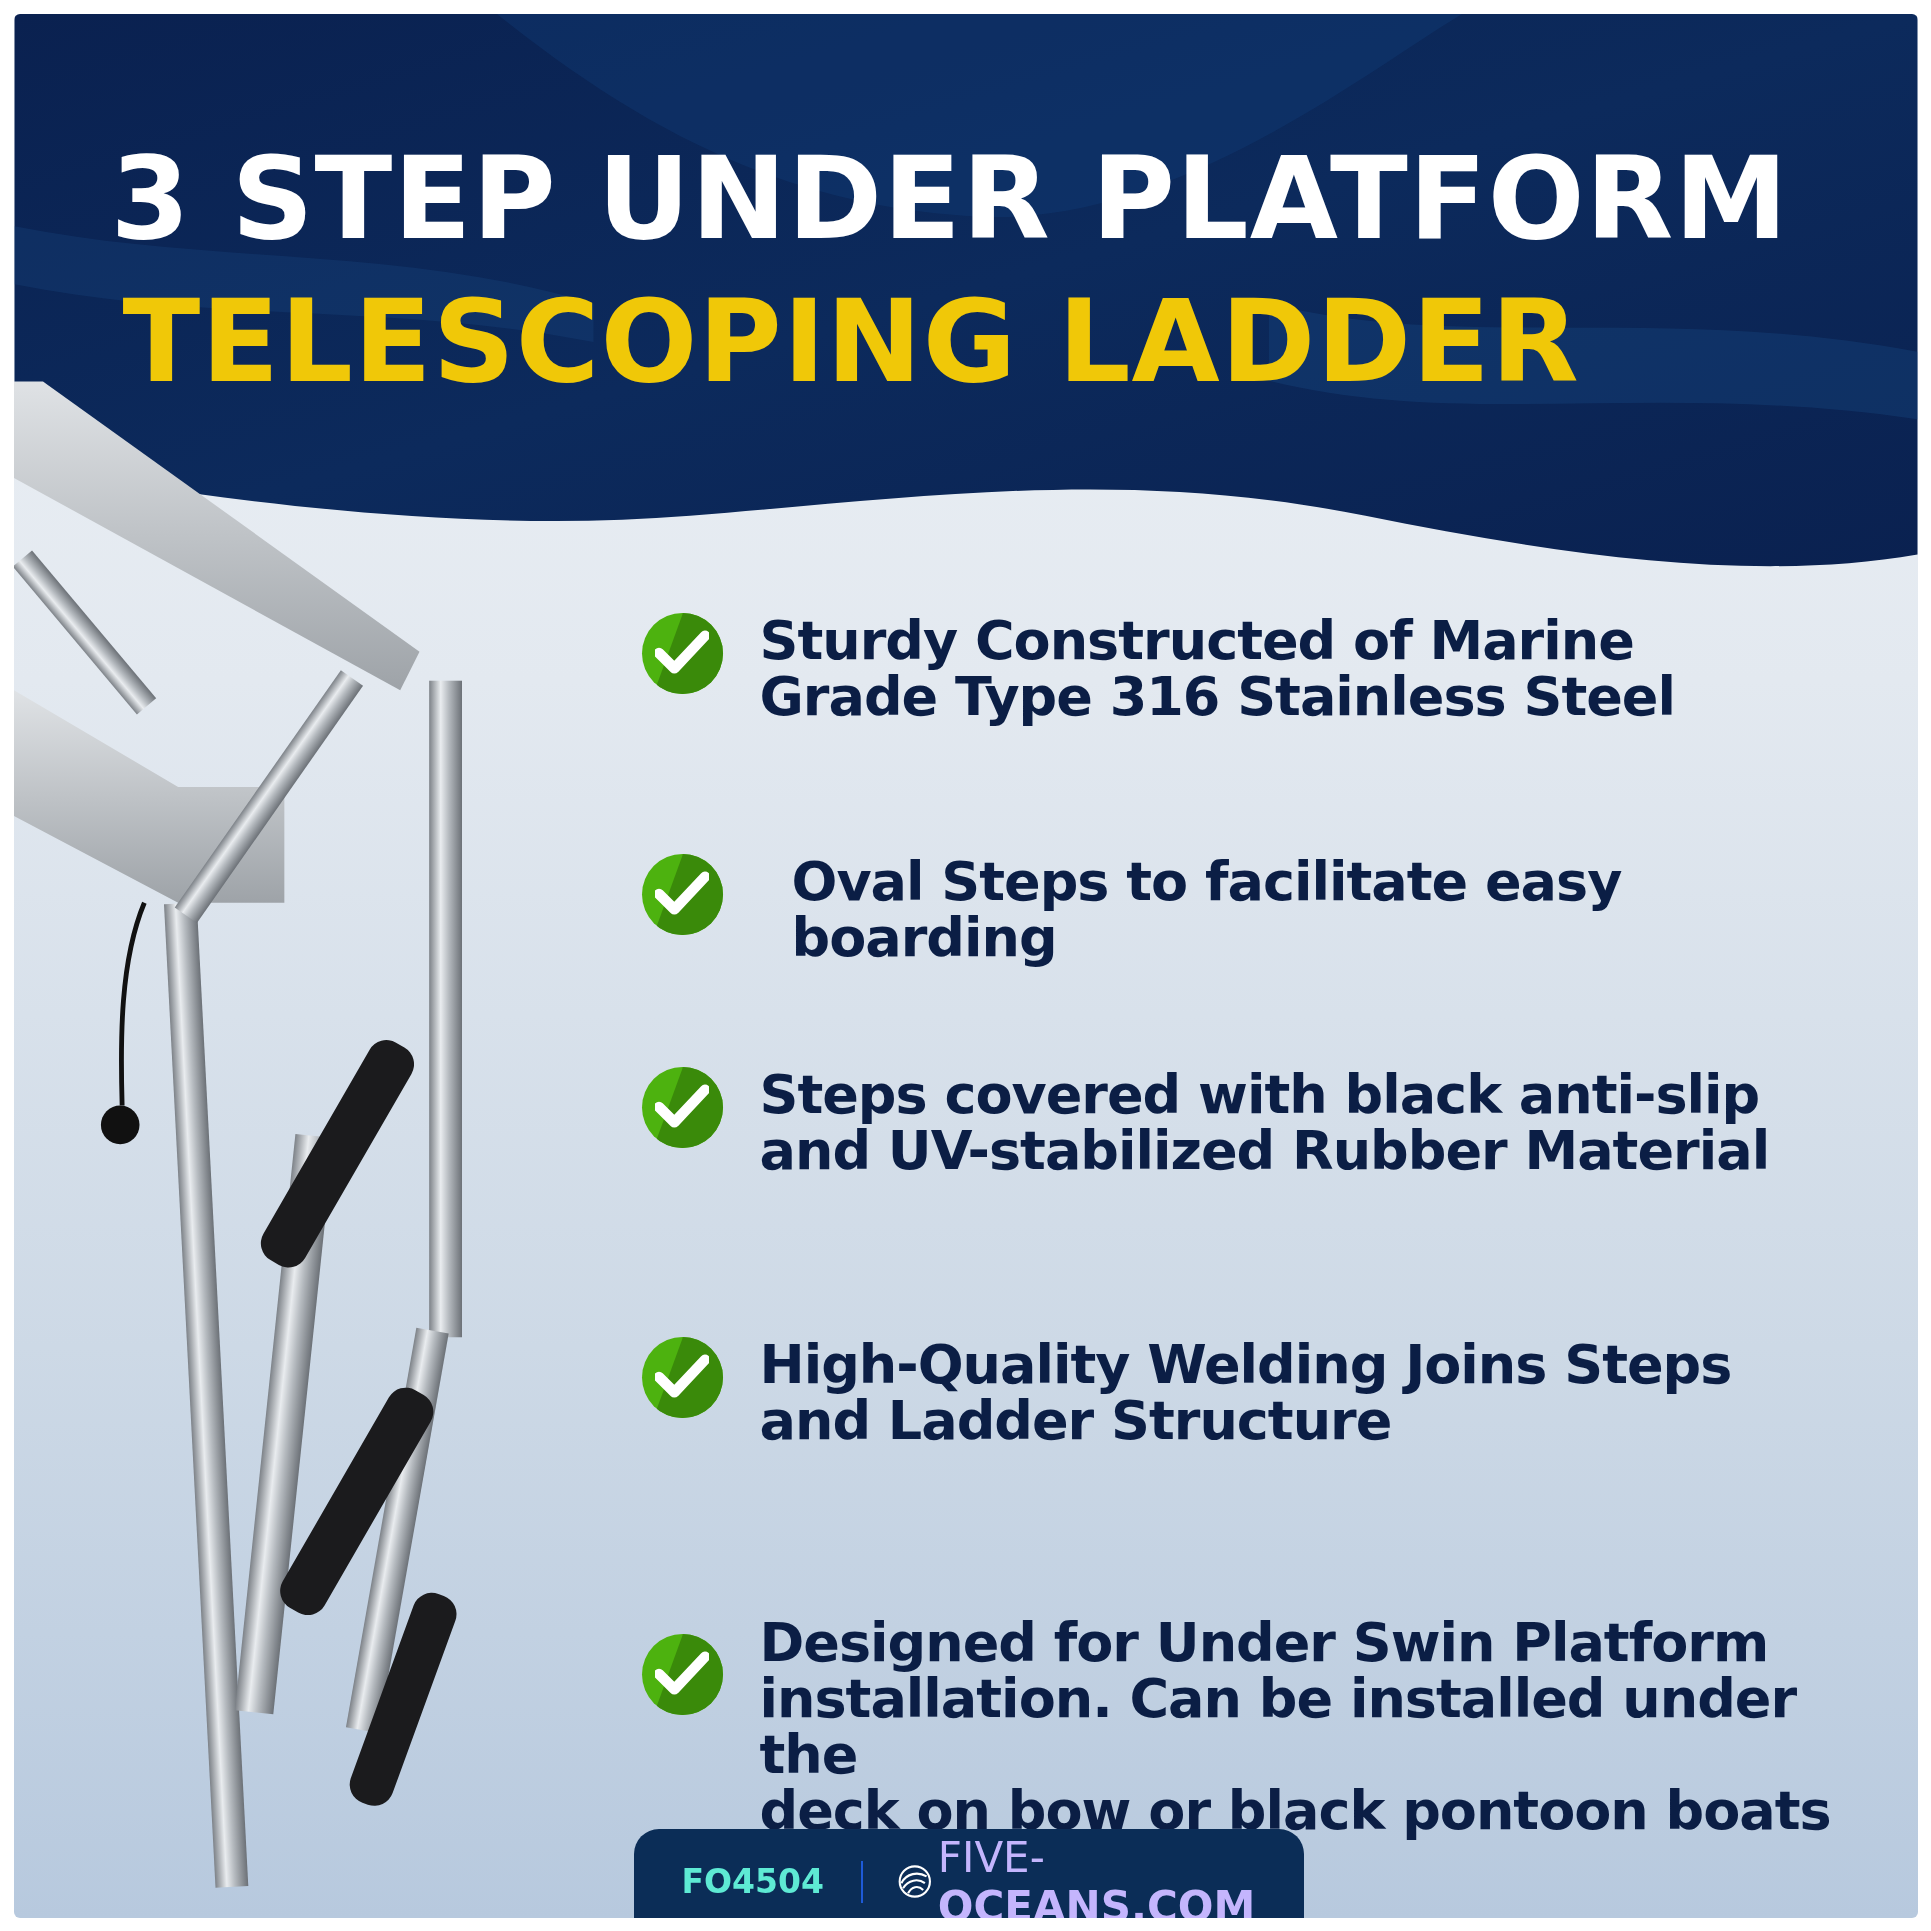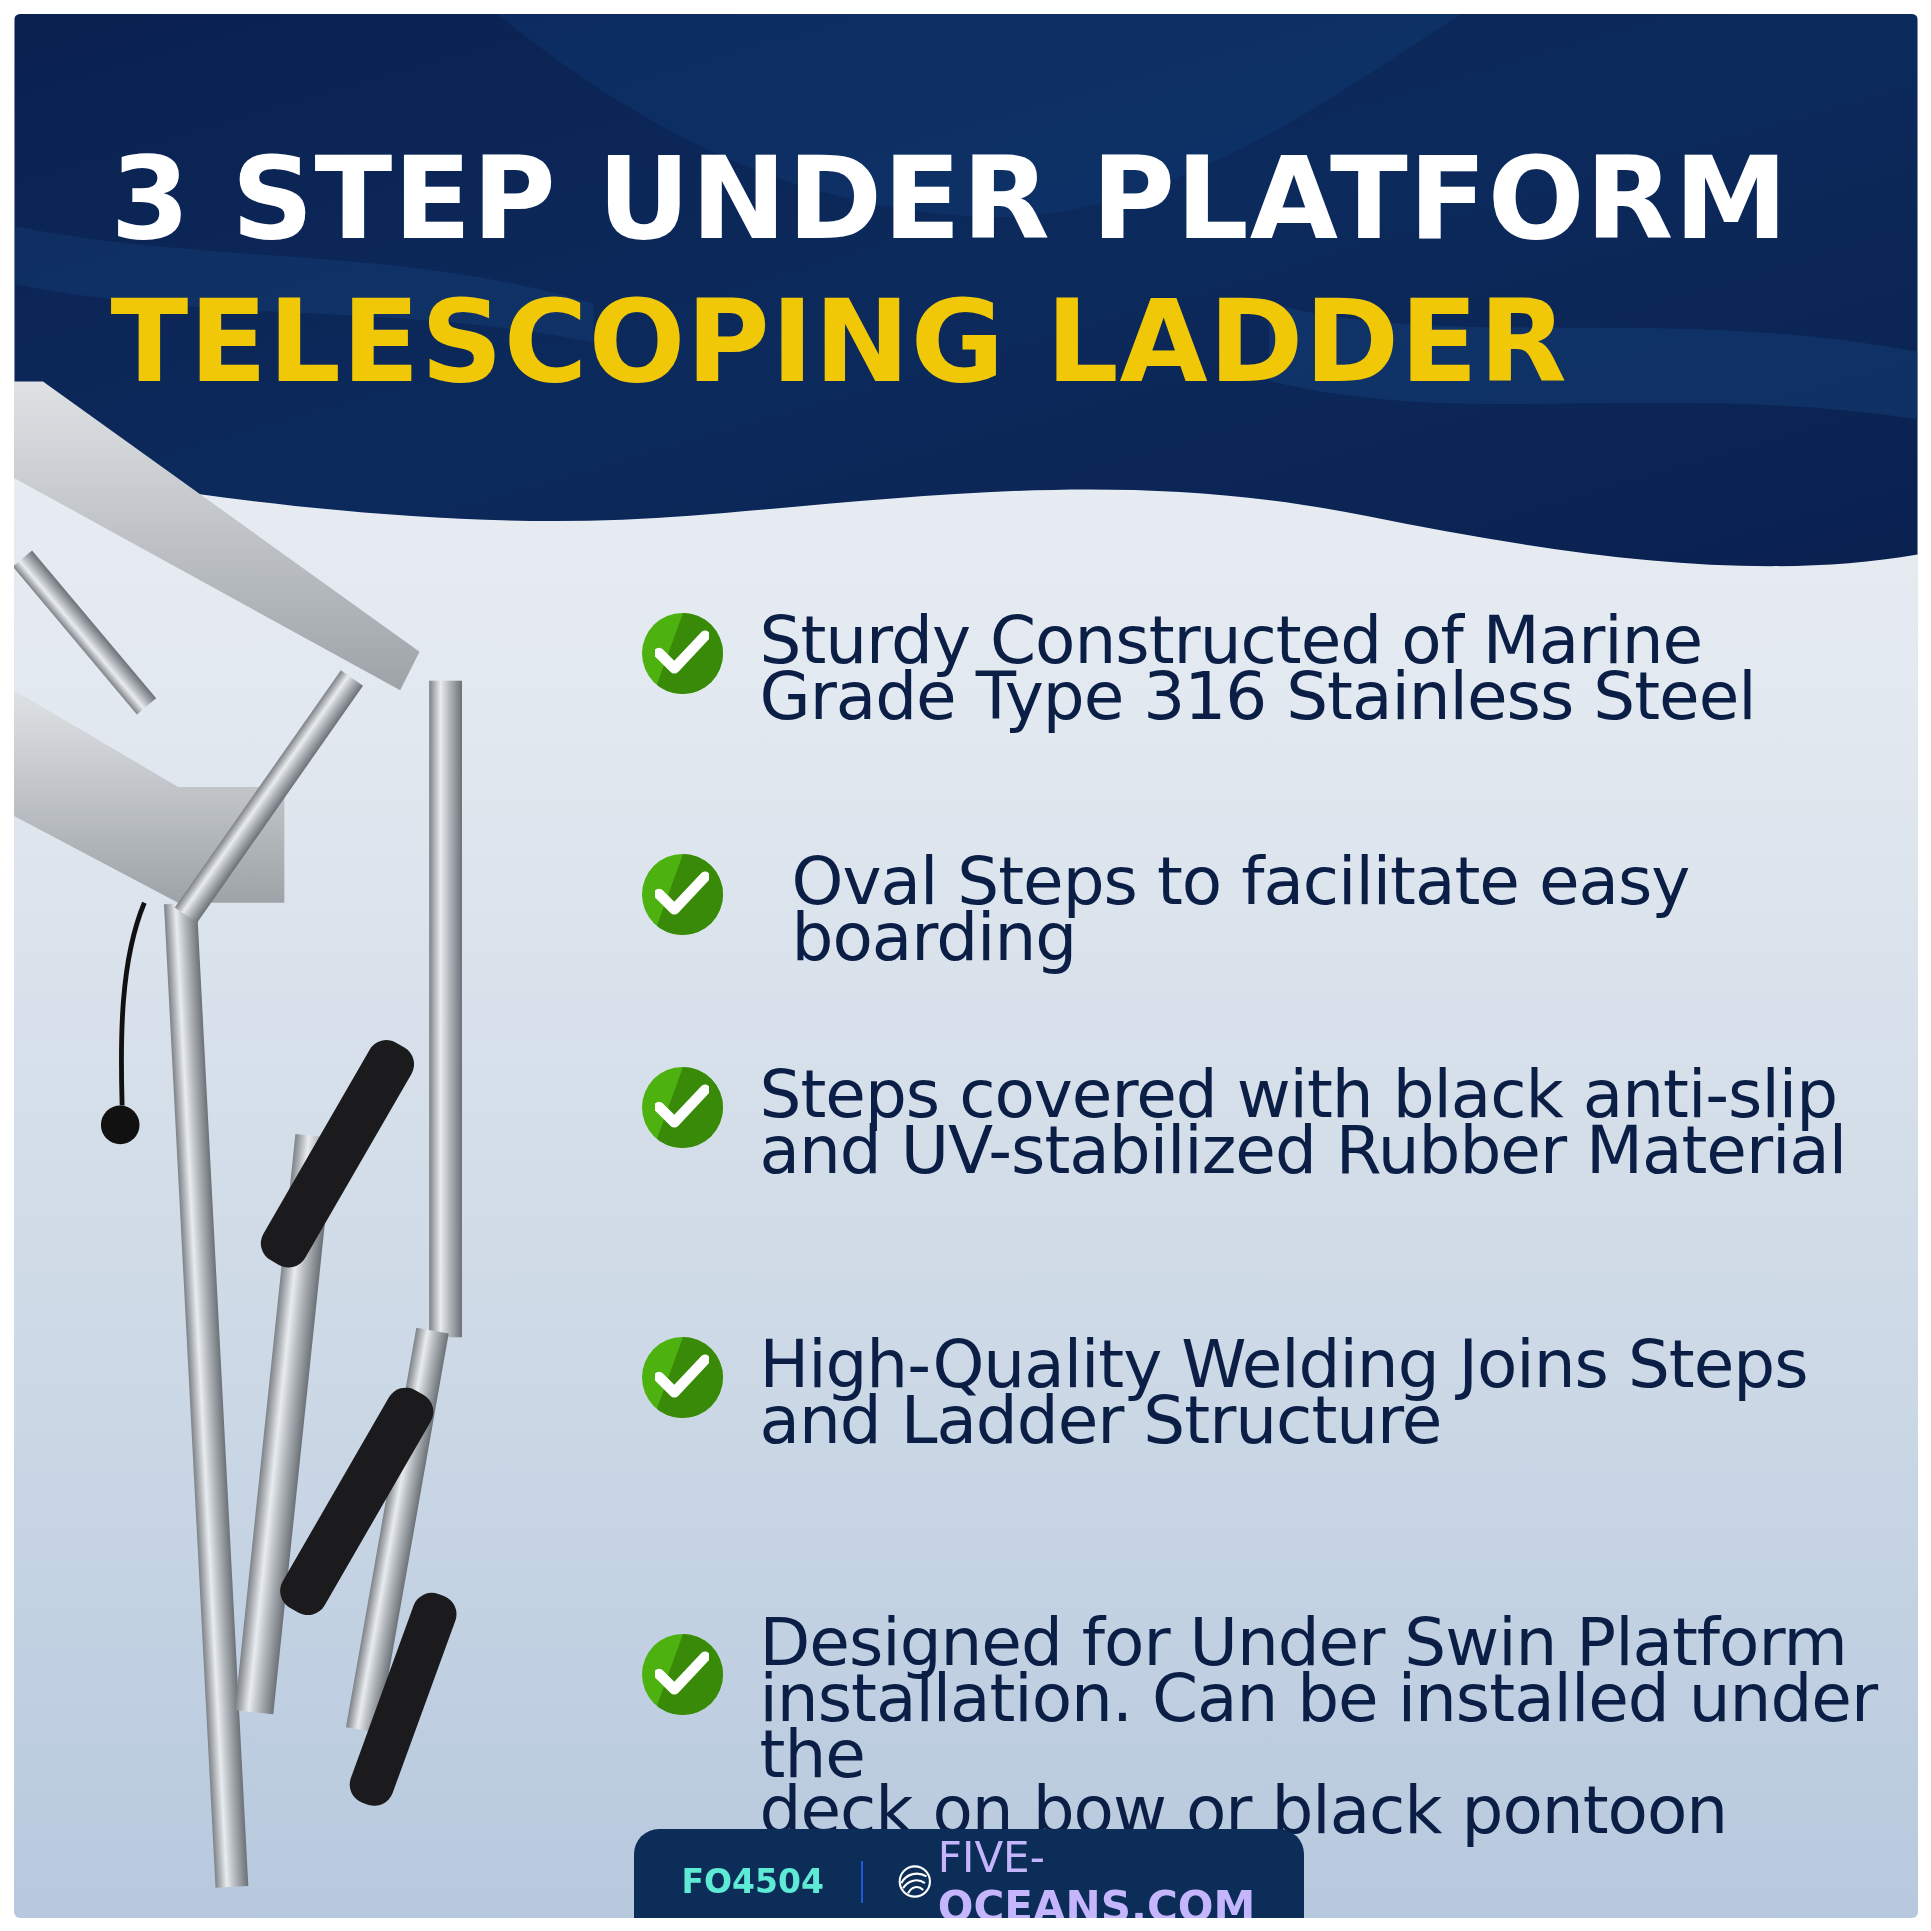--- a/index.html
+++ b/index.html
@@ -3,28 +3,28 @@
 <meta charset="utf-8">
 <style>
   html,body{margin:0;padding:0;background:#ffffff;}
   body{width:1931px;height:1931px;position:relative;overflow:hidden;font-family:"Liberation Sans","DejaVu Sans",sans-serif;}
   .card{position:absolute;left:13.5px;top:13.5px;width:1904px;height:1904px;border-radius:6px;overflow:hidden;
     background:linear-gradient(180deg,#eef2f6 0%,#e3e9f0 35%,#cdd9e6 70%,#b7c9de 100%);}
   .header{position:absolute;left:0;top:0;width:100%;height:579px;}
   .header svg{position:absolute;left:0;top:0;}
   .title{position:absolute;left:97px;font-weight:900;letter-spacing:1px;white-space:nowrap;font-family:"DejaVu Sans","Liberation Sans",sans-serif;}
   .title-1{top:118px;font-size:114px;color:#ffffff;transform:scaleX(1.0);transform-origin:left;}
-  .title-2{top:261px;font-size:114px;color:#f0c808;}
+  .title-2{top:261px;font-size:114px;color:#f0c808;margin-left:12px;}
   .ladder{position:absolute;left:0;top:348px;width:560px;height:1545px;}
   .features{position:absolute;left:628px;top:599px;width:1255px;}
   .feature{position:absolute;left:0;display:flex;align-items:flex-start;}
   .check{width:81px;height:81px;border-radius:50%;background:#4db20f;position:relative;flex:none;overflow:hidden;margin-right:37px;}
   .check .shade{position:absolute;left:41px;top:0;width:58px;height:97px;background:#3a8a0a;transform:skewX(-20deg);transform-origin:top left;}
   .check svg{position:absolute;left:13.5px;top:17.4px;}
-  .feature-text{font-weight:400;font-size:66px;line-height:56px;color:#0b1e45;font-family:"DejaVu Sans","Liberation Sans",sans-serif;letter-spacing:-1px;}
+  .feature-text{font-weight:700;font-size:54px;line-height:56px;color:#0b1e45;font-family:"DejaVu Sans","Liberation Sans",sans-serif;letter-spacing:-1px;}
   .footer{position:absolute;left:620px;top:1815px;width:670px;height:106px;background:#0b2d57;border-radius:25px 25px 0 0;display:flex;align-items:center;}
   .sku{color:#5eead4;font-weight:700;font-size:33px;margin-left:48px;font-family:"DejaVu Sans",sans-serif;}
   .divider{width:2.9px;height:42px;background:#1e5ad8;margin:0 35px 0 37px;}
   .logo-icon{width:39px;height:39px;margin-right:5.8px;}
   .brand{color:#c4b5fd;font-size:42px;font-family:"DejaVu Sans",sans-serif;}
   .brand b{font-weight:700;}
 </style>
 </head>
 <body>
 

